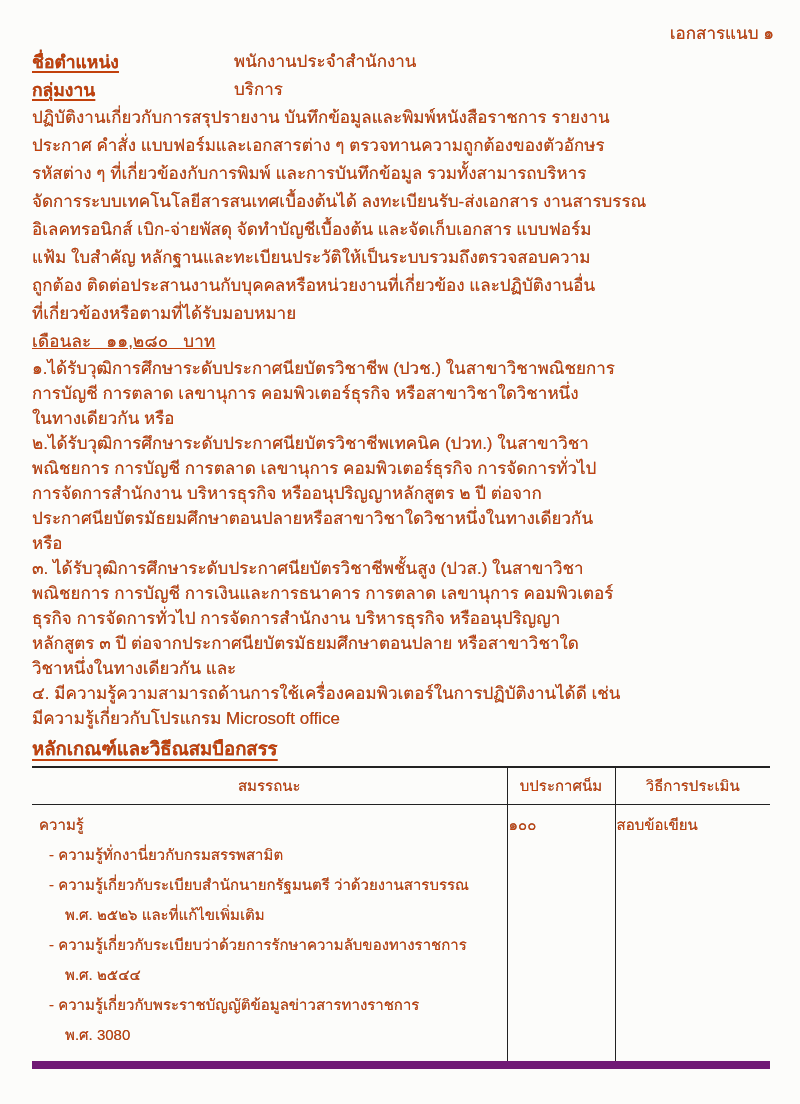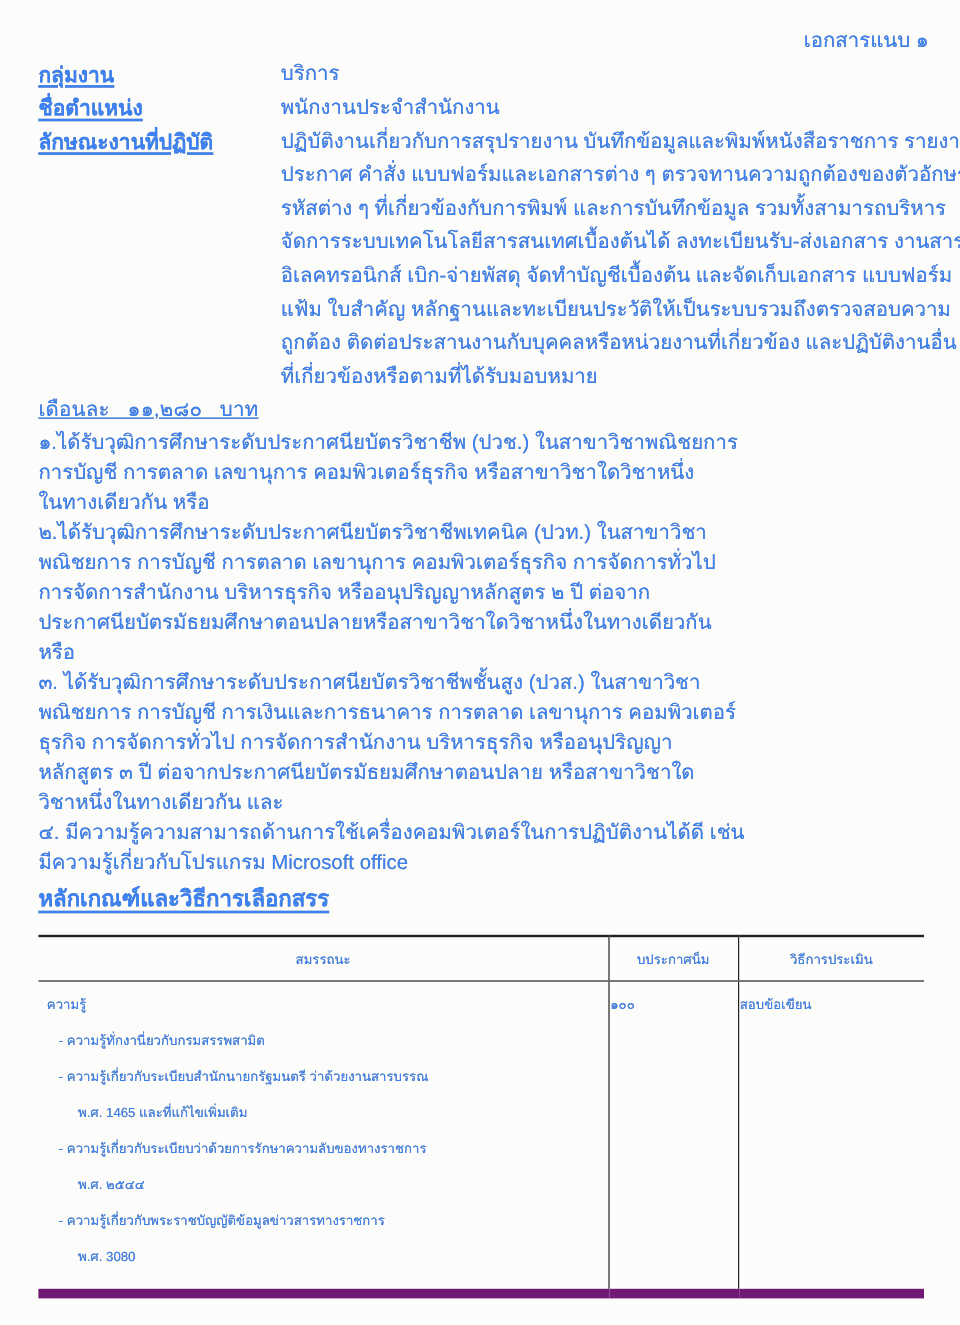--- a/index.html
+++ b/index.html
@@ -1,21 +1,21 @@
 <!DOCTYPE html>
 <html><head>
 <meta charset="utf-8">
 <style>
   html,body { margin:0; padding:0; background:#ffffff; }
   .page {
     position:relative;
     width:800px; height:1104px;
     background:#fcfcfa;
     font-family:"Liberation Sans", sans-serif;
-    color:#3b82f6;
+    color:#c2410c;
     overflow:hidden;
     text-shadow:0 0 .4px rgba(20,20,20,.55);
   }
   .corner {
     position:absolute; top:19px; right:26px;
     font-size:17px;
   }
   .content { padding:48px 30px 0 32px; }
 
   .row { display:flex; align-items:flex-start; }
@@ -37,25 +37,25 @@
   .section-heading {
     margin-top:5px;
     font-size:18.5px; font-weight:bold;
     text-decoration:underline;
     text-decoration-thickness:2px;
     text-underline-offset:4px;
     line-height:25px;
   }
 
   table.select-table {
-    margin-top:18px;
+    margin-top:5px;
     width:738px;
     border-collapse:collapse;
     table-layout:fixed;
-    font-size:11px;
+    font-size:15px;
   }
   table.select-table col.c1 { width:475px; }
   table.select-table col.c2 { width:108px; }
   table.select-table col.c3 { width:155px; }
   table.select-table th {
     font-weight:normal;
     text-align:center;
     height:34px;
     border-top:2px solid #222;
     border-bottom:1.8px solid #222;
@@ -77,31 +77,30 @@
 </head>
 <body>
 
 <div class="page">
 
   <div class="corner">เอกสารแนบ ๑</div>
 
   <div class="content">
 
     <div class="row simple">
+      <div class="label-col">ชื่อตำแหน่ง</div>
+      <div class="value-col">พนักงานประจำสำนักงาน</div>
+    </div>
+
+    <div class="row simple">
       <div class="label-col">กลุ่มงาน</div>
       <div class="value-col">บริการ</div>
     </div>
 
-    <div class="row simple">
-      <div class="label-col">ชื่อตำแหน่ง</div>
-      <div class="value-col">พนักงานประจำสำนักงาน</div>
-    </div>
-
     <div class="row duties">
-      <div class="label-col">ลักษณะงานที่ปฏิบัติ</div>
       <div class="value-col">
         <div class="value-line">ปฏิบัติงานเกี่ยวกับการสรุปรายงาน  บันทึกข้อมูลและพิมพ์หนังสือราชการ รายงาน</div>
         <div class="value-line">ประกาศ คำสั่ง  แบบฟอร์มและเอกสารต่าง ๆ ตรวจทานความถูกต้องของตัวอักษร</div>
         <div class="value-line">รหัสต่าง ๆ ที่เกี่ยวข้องกับการพิมพ์  และการบันทึกข้อมูล  รวมทั้งสามารถบริหาร</div>
         <div class="value-line">จัดการระบบเทคโนโลยีสารสนเทศเบื้องต้นได้  ลงทะเบียนรับ-ส่งเอกสาร งานสารบรรณ</div>
         <div class="value-line">อิเลคทรอนิกส์ เบิก-จ่ายพัสดุ  จัดทำบัญชีเบื้องต้น  และจัดเก็บเอกสาร  แบบฟอร์ม</div>
         <div class="value-line">แฟ้ม  ใบสำคัญ  หลักฐานและทะเบียนประวัติให้เป็นระบบรวมถึงตรวจสอบความ</div>
         <div class="value-line">ถูกต้อง  ติดต่อประสานงานกับบุคคลหรือหน่วยงานที่เกี่ยวข้อง  และปฏิบัติงานอื่น</div>
         <div class="value-line">ที่เกี่ยวข้องหรือตามที่ได้รับมอบหมาย</div>
       </div>
@@ -124,42 +123,42 @@
         <div class="value-line">๓. ได้รับวุฒิการศึกษาระดับประกาศนียบัตรวิชาชีพชั้นสูง (ปวส.) ในสาขาวิชา</div>
         <div class="value-line">พณิชยการ การบัญชี การเงินและการธนาคาร การตลาด เลขานุการ คอมพิวเตอร์</div>
         <div class="value-line">ธุรกิจ การจัดการทั่วไป การจัดการสำนักงาน บริหารธุรกิจ หรืออนุปริญญา</div>
         <div class="value-line">หลักสูตร ๓ ปี ต่อจากประกาศนียบัตรมัธยมศึกษาตอนปลาย  หรือสาขาวิชาใด</div>
         <div class="value-line">วิชาหนึ่งในทางเดียวกัน และ</div>
         <div class="value-line">๔. มีความรู้ความสามารถด้านการใช้เครื่องคอมพิวเตอร์ในการปฏิบัติงานได้ดี  เช่น</div>
         <div class="value-line">มีความรู้เกี่ยวกับโปรแกรม Microsoft office</div>
       </div>
     </div>
 
-    <div class="section-heading">หลักเกณฑ์และวิธีการเลือกสรร</div>
+    <div class="section-heading">หลักเกณฑ์และวิธีณสมบือกสรร</div>
 
     <table class="select-table">
       <colgroup>
           <col class="c1">
           <col class="c2">
           <col class="c3">
         </colgroup>
       <thead>
         <tr>
           <th>สมรรถนะ</th>
           <th class="vline-l">บประกาศน็ม</th>
           <th class="vline-l">วิธีการประเมิน</th>
         </tr>
       </thead>
       <tbody>
         <tr>
           <td>
             <div class="t-line ind0">ความรู้</div>
             <div class="t-line ind1">- ความรู้ทั่กงานี่ยวกับกรมสรรพสามิต</div>
             <div class="t-line ind1">- ความรู้เกี่ยวกับระเบียบสำนักนายกรัฐมนตรี ว่าด้วยงานสารบรรณ</div>
-            <div class="t-line ind2">พ.ศ. 1465 และที่แก้ไขเพิ่มเติม</div>
+            <div class="t-line ind2">พ.ศ. ๒๕๒๖ และที่แก้ไขเพิ่มเติม</div>
             <div class="t-line ind1">- ความรู้เกี่ยวกับระเบียบว่าด้วยการรักษาความลับของทางราชการ</div>
             <div class="t-line ind2">พ.ศ. ๒๕๔๔</div>
             <div class="t-line ind1">- ความรู้เกี่ยวกับพระราชบัญญัติข้อมูลข่าวสารทางราชการ</div>
             <div class="t-line ind2">พ.ศ. 3080</div>
           </td>
           <td class="vline-l cell-center">
             <div class="t-line">๑๐๐</div>
           </td>
           <td class="vline-l cell-center">
             <div class="t-line">สอบข้อเขียน</div>

